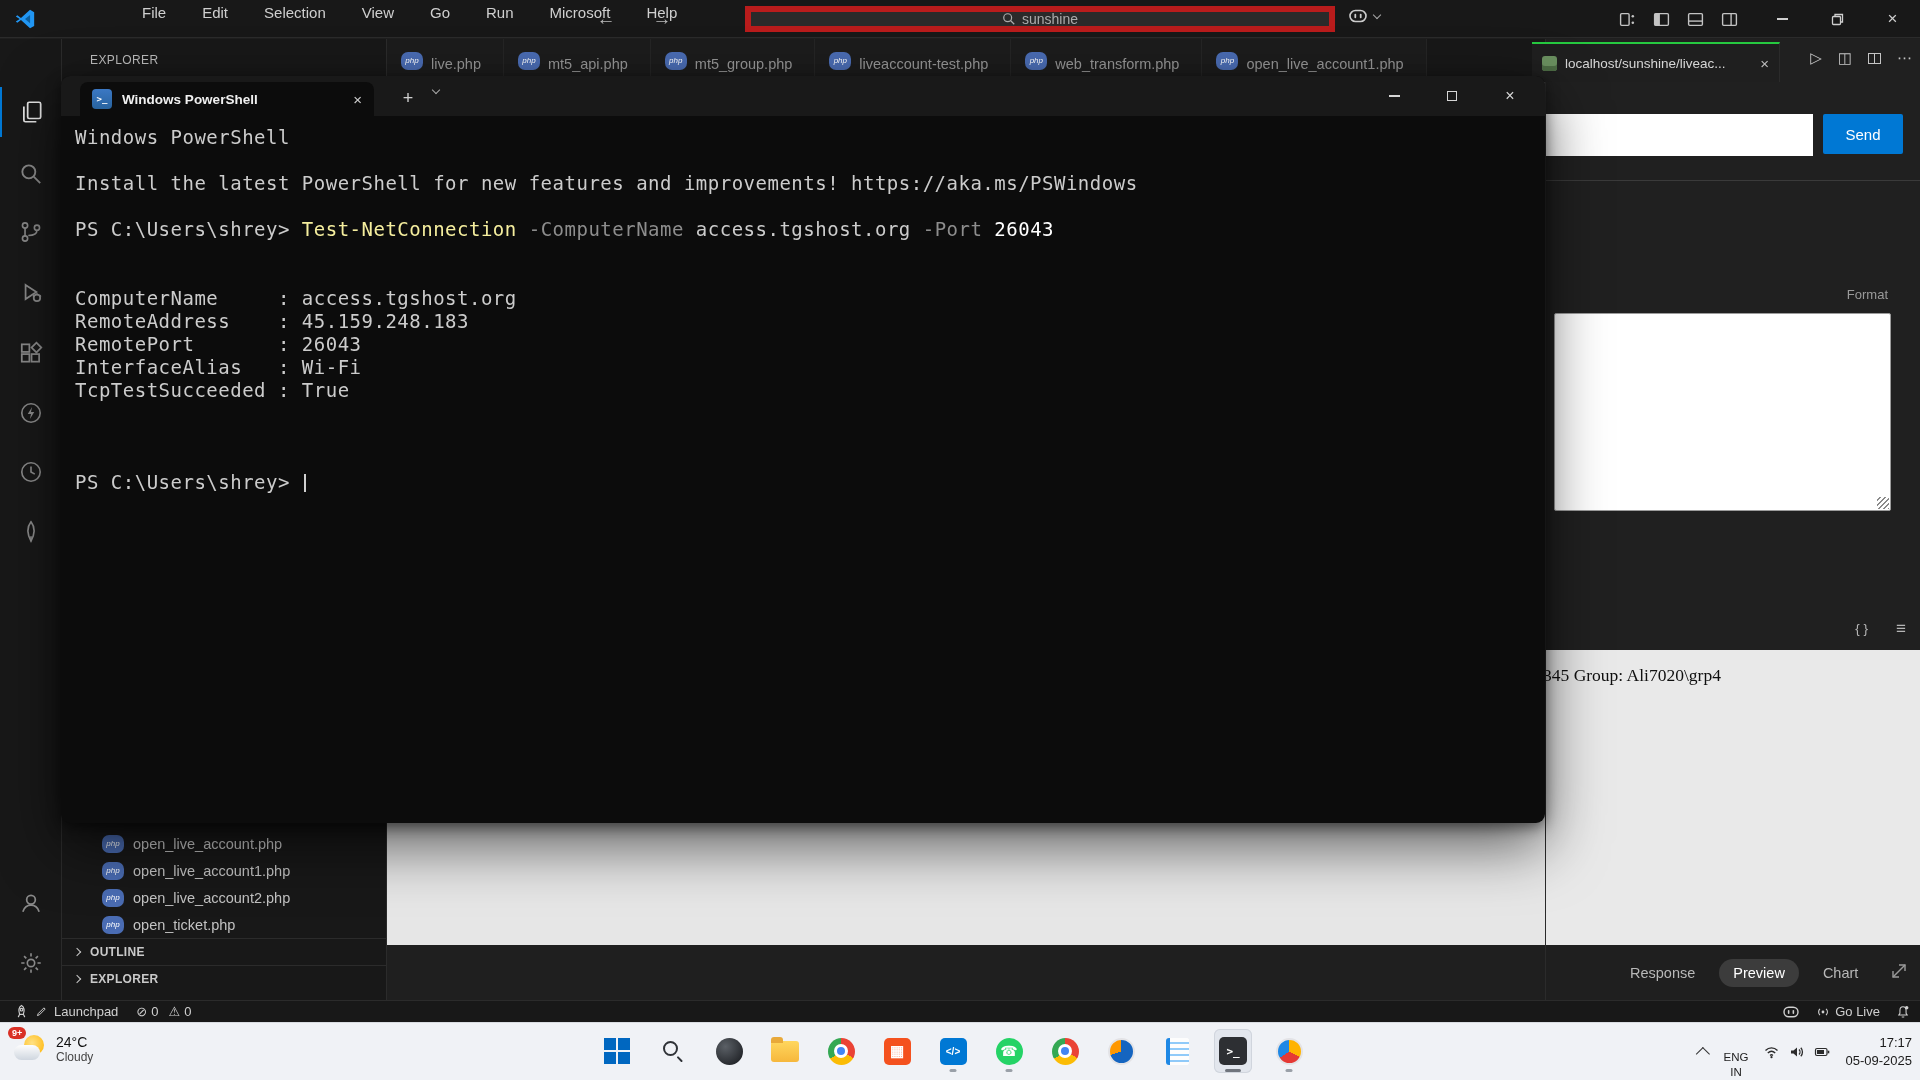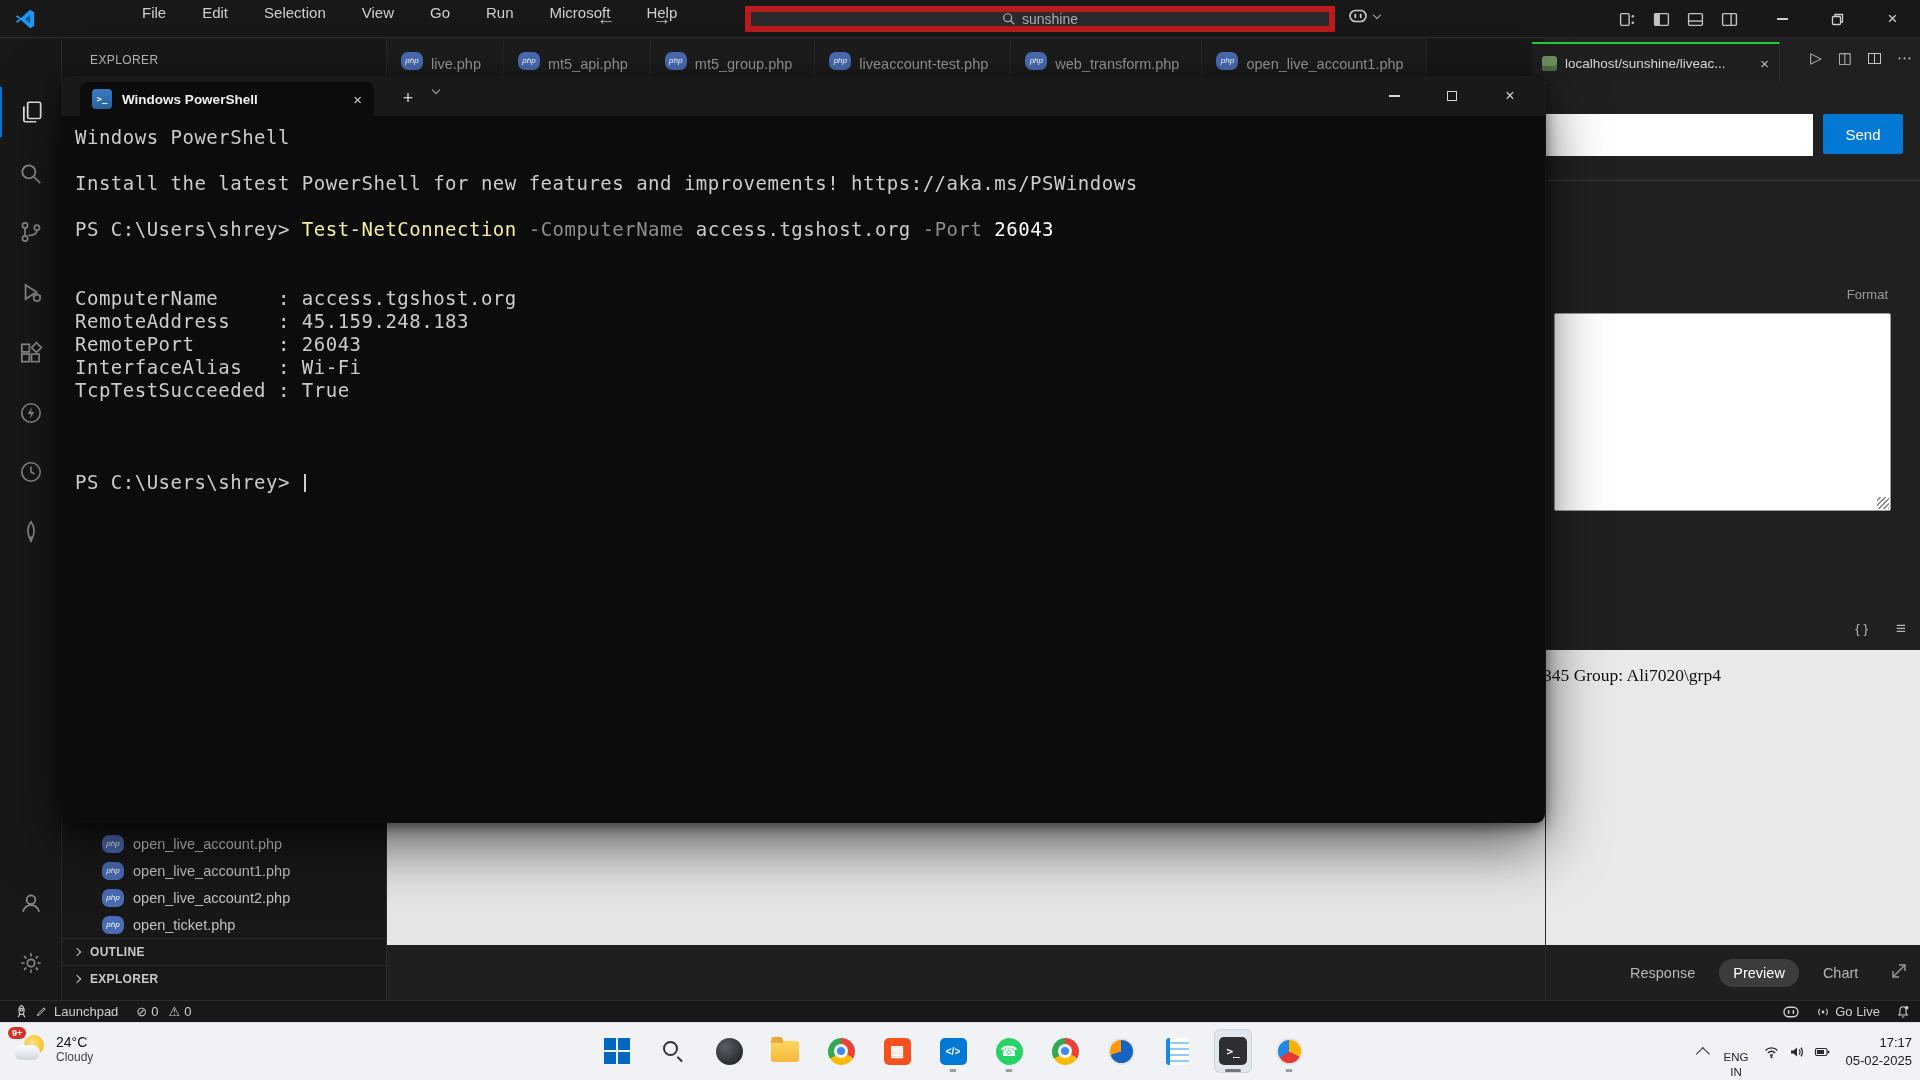--- a/index.html
+++ b/index.html
@@ -602,18 +602,18 @@
           <path d="M10.5 5.5 C11.8 6.8 11.8 9.2 10.5 10.5 M12.3 3.8 C14.5 6 14.5 10 12.3 12.2"></path>
         </svg>
         <svg width="19" height="16" viewBox="0 0 16 16" fill="none" stroke="#2b2b2b" stroke-width="1.2">
           <rect x="1" y="4.5" width="11.5" height="7" rx="1.5"></rect>
           <rect x="2.5" y="6" width="7" height="4" fill="#2b2b2b" stroke="none"></rect>
           <rect x="13.2" y="6.7" width="1.6" height="2.6" fill="#2b2b2b" stroke="none"></rect>
         </svg>
       </div>
       <div id="tray-clock">
         <div>17:17</div>
-        <div>05-02-2025</div>
+        <div>05-09-2025</div>
       </div>
     </div>
   </div>
 
 </div>
 
 </body></html>

